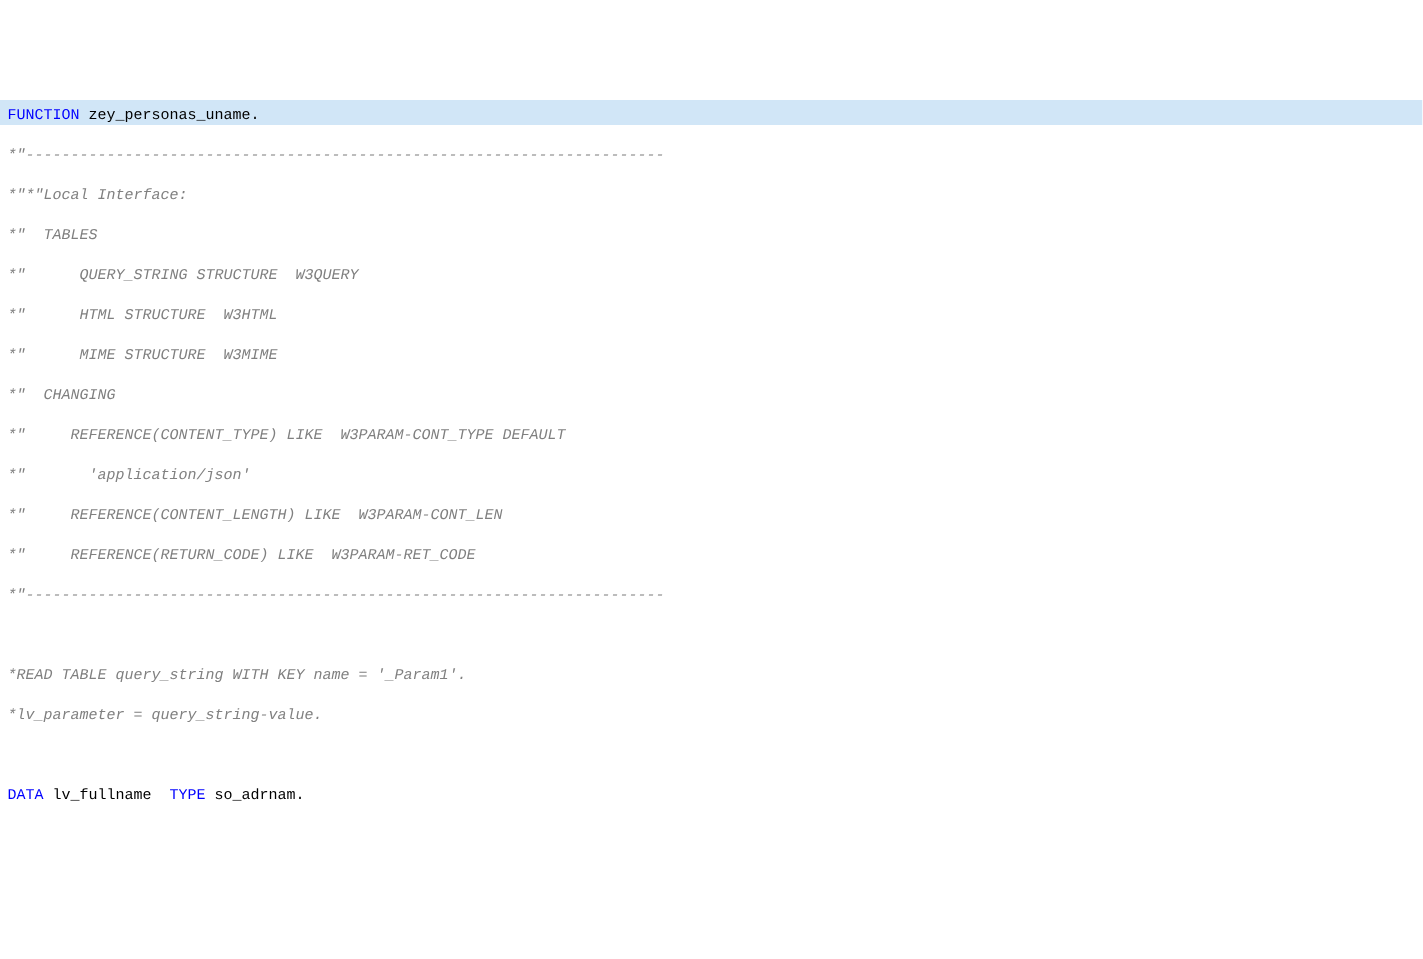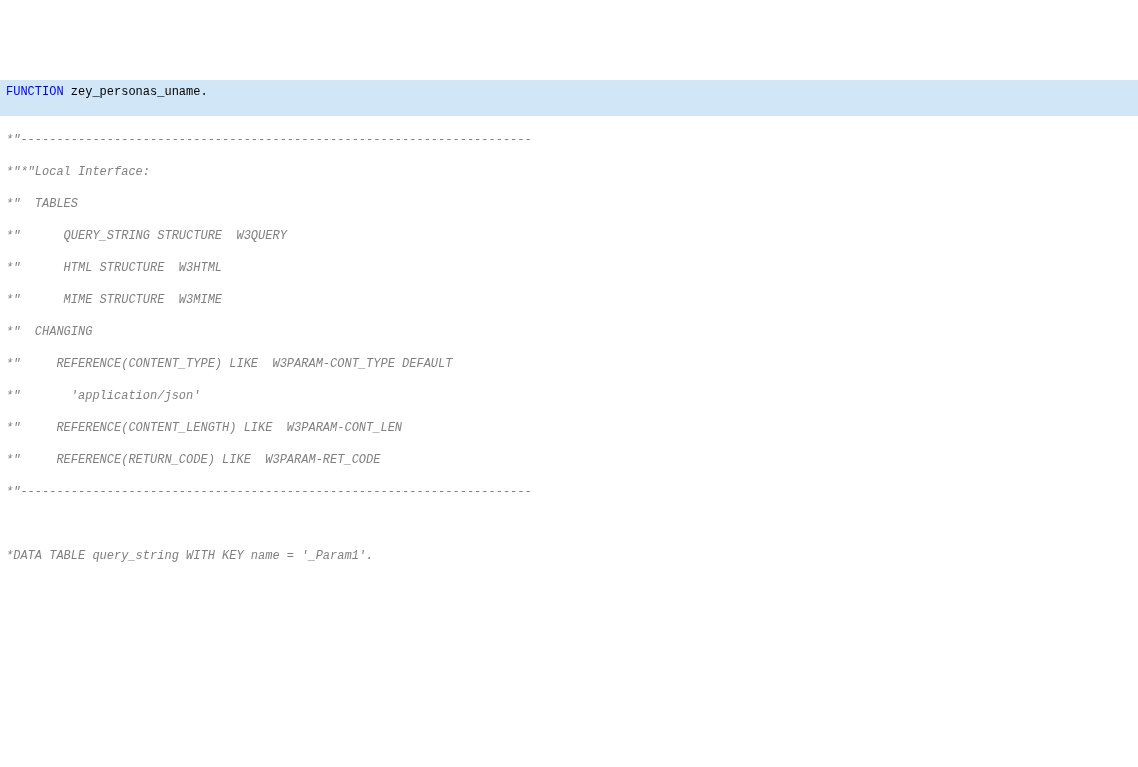--- a/index.html
+++ b/index.html
@@ -16,21 +16,21 @@
     padding: 4px 6px;
   }
   .line {
     display: block;
     min-height: 16px;
   }
   .hl {
     background: #d1e6f7;
     display: block;
     margin: -4px -6px 0 -6px;
-    padding: 4px 6px 16px 6px;
+    padding: 4px 6px 0 6px;
   }
   .kw { color: #0000ff; }
   .cm { color: #808080; font-style: italic; }
   .op { color: #000000; }
 </style>
 </head>
 <body>
 
 
 
@@ -42,22 +42,24 @@
 <span class="line cm">*"      QUERY_STRING STRUCTURE  W3QUERY</span>
 <span class="line cm">*"      HTML STRUCTURE  W3HTML</span>
 <span class="line cm">*"      MIME STRUCTURE  W3MIME</span>
 <span class="line cm">*"  CHANGING</span>
 <span class="line cm">*"     REFERENCE(CONTENT_TYPE) LIKE  W3PARAM-CONT_TYPE DEFAULT</span>
 <span class="line cm">*"       'application/json'</span>
 <span class="line cm">*"     REFERENCE(CONTENT_LENGTH) LIKE  W3PARAM-CONT_LEN</span>
 <span class="line cm">*"     REFERENCE(RETURN_CODE) LIKE  W3PARAM-RET_CODE</span>
 <span class="line cm">*"-----------------------------------------------------------------------</span>
 <span class="line"></span>
-<span class="line cm">*DATA TABLE query_string WITH KEY name = '_Param1'.</span>
+<span class="line cm">*READ TABLE query_string WITH KEY name = '_Param1'.</span>
+<span class="line cm">*lv_parameter = query_string-value.</span>
 <span class="line"></span>
+<span class="line"><span class="kw">DATA</span><span> lv_fullname  </span><span class="kw">TYPE</span><span> so_adrnam</span><span class="op">.</span></span>
 <span class="line"></span>
 
 
 
 
 
 
 
 
 

